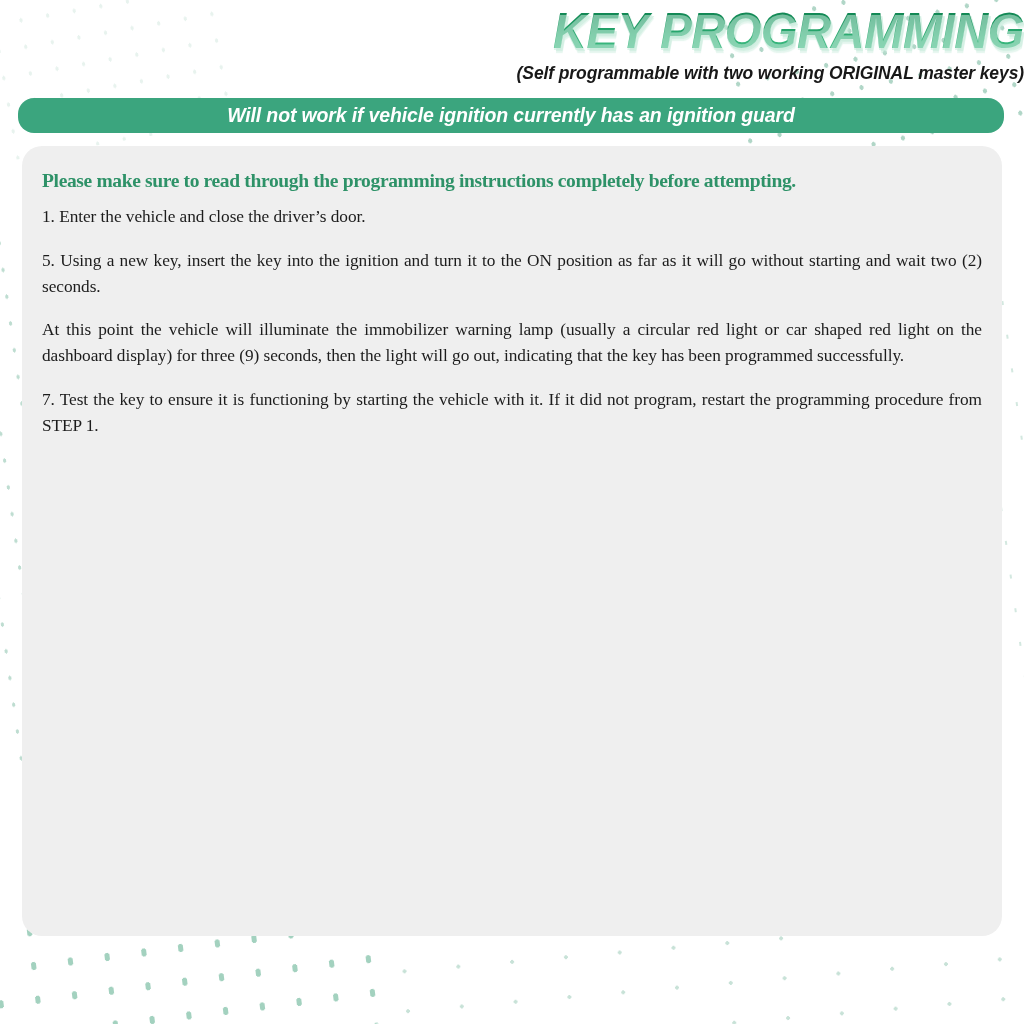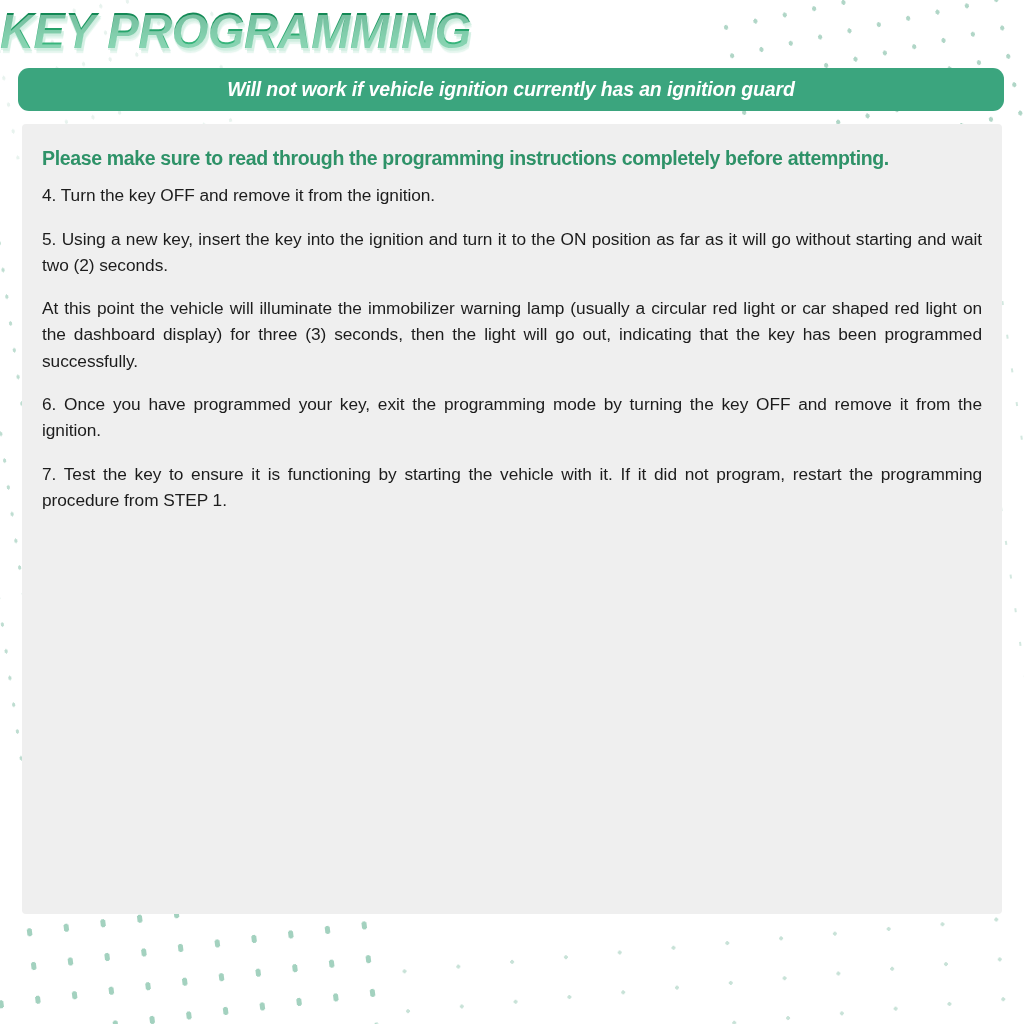--- a/index.html
+++ b/index.html
@@ -86,21 +86,21 @@
     background-image:
       radial-gradient(ellipse 2.2px 3.0px at 50% 50%, rgba(150, 200, 180, 0.42) 60%, rgba(255,255,255,0) 62%);
     background-size: 30px 34px;
     transform: rotate(-8deg);
   }
 
   
   .header {
     position: relative;
     z-index: 3;
-    text-align: left;
+    text-align: right;
     padding-top: 7px;
   }
 
   #page-title {
     font-size: 47px;
     font-weight: 900;
     font-style: italic;
     letter-spacing: -0.4px;
     line-height: 1.0;
     margin: 0;
@@ -122,44 +122,45 @@
     margin: 9px 0 0 0;
     letter-spacing: -0.1px;
   }
 
   
   .warning-banner {
     position: relative;
     z-index: 3;
     margin: 14px 20px 0 18px;
     background: #3ba57e;
-    border-radius: 11px;
-    height: 43px;
+    border-radius: 16px;
+    height: 35px;
     display: flex;
     align-items: center;
     justify-content: center;
   }
   #warning-banner-text {
     color: #ffffff;
     font-size: 19.5px;
     font-weight: bold;
     font-style: italic;
     letter-spacing: -0.15px;
   }
 
   
   .content-panel {
     position: relative;
     z-index: 3;
     margin: 13px 22px 0 22px;
     background: #efefef;
-    border-radius: 4px;
+    border-radius: 20px;
     padding: 22px 20px 26px 20px;
     min-height: 790px;
     box-sizing: border-box;
+    font-family: Liberation Serif, serif;
   }
 
   .notice-block {
     color: #2e9268;
     font-size: 19.5px;
     font-weight: bold;
     line-height: 1.30;
     letter-spacing: -0.35px;
     margin: 0 0 11px 0;
   }
@@ -187,33 +188,33 @@
 
 <div class="dots-layer" id="dots-top-left"></div>
 <div class="dots-layer" id="dots-top-right"></div>
 <div class="dots-layer" id="dots-left-edge"></div>
 <div class="dots-layer" id="dots-right-edge"></div>
 <div class="dots-layer" id="dots-bottom-left"></div>
 <div class="dots-layer" id="dots-bottom-right"></div>
 
 <div class="header">
   <h1 id="page-title">KEY PROGRAMMING</h1>
+  <p id="page-subtitle">(Self programmable with two working ORIGINAL master keys)</p>
 </div>
 
 <div class="warning-banner">
   <span id="warning-banner-text">Will not work if vehicle ignition currently has an ignition guard</span>
 </div>
 
 <div class="content-panel">
 
   <div class="notice-block">
     <p>Please make sure to read through the programming instructions completely before attempting.</p>
   </div>
 
   <div class="step-list">
-    <p class="step">4. Turn the key OFF and remove it from the ignition.</p>
+    <p class="step">1. Enter the vehicle and close the driver’s door.</p>
     <p class="step">5. Using a new key, insert the key into the ignition and turn it to the ON position as far as it will go without starting and wait two (2) seconds.</p>
-    <p class="step">At this point the vehicle will illuminate the immobilizer warning lamp (usually a circular red light or car shaped red light on the dashboard display) for three (3) seconds, then the light will go out, indicating that the key has been programmed successfully.</p>
-    <p class="step">6. Once you have programmed your key, exit the programming mode by turning the key OFF and remove it from the ignition.</p>
+    <p class="step">At this point the vehicle will illuminate the immobilizer warning lamp (usually a circular red light or car shaped red light on the dashboard display) for three (9) seconds, then the light will go out, indicating that the key has been programmed successfully.</p>
     <p class="step">7. Test the key to ensure it is functioning by starting the vehicle with it. If it did not program, restart the programming procedure from STEP 1.</p>
   </div>
 
 </div>
 
 </body></html>

